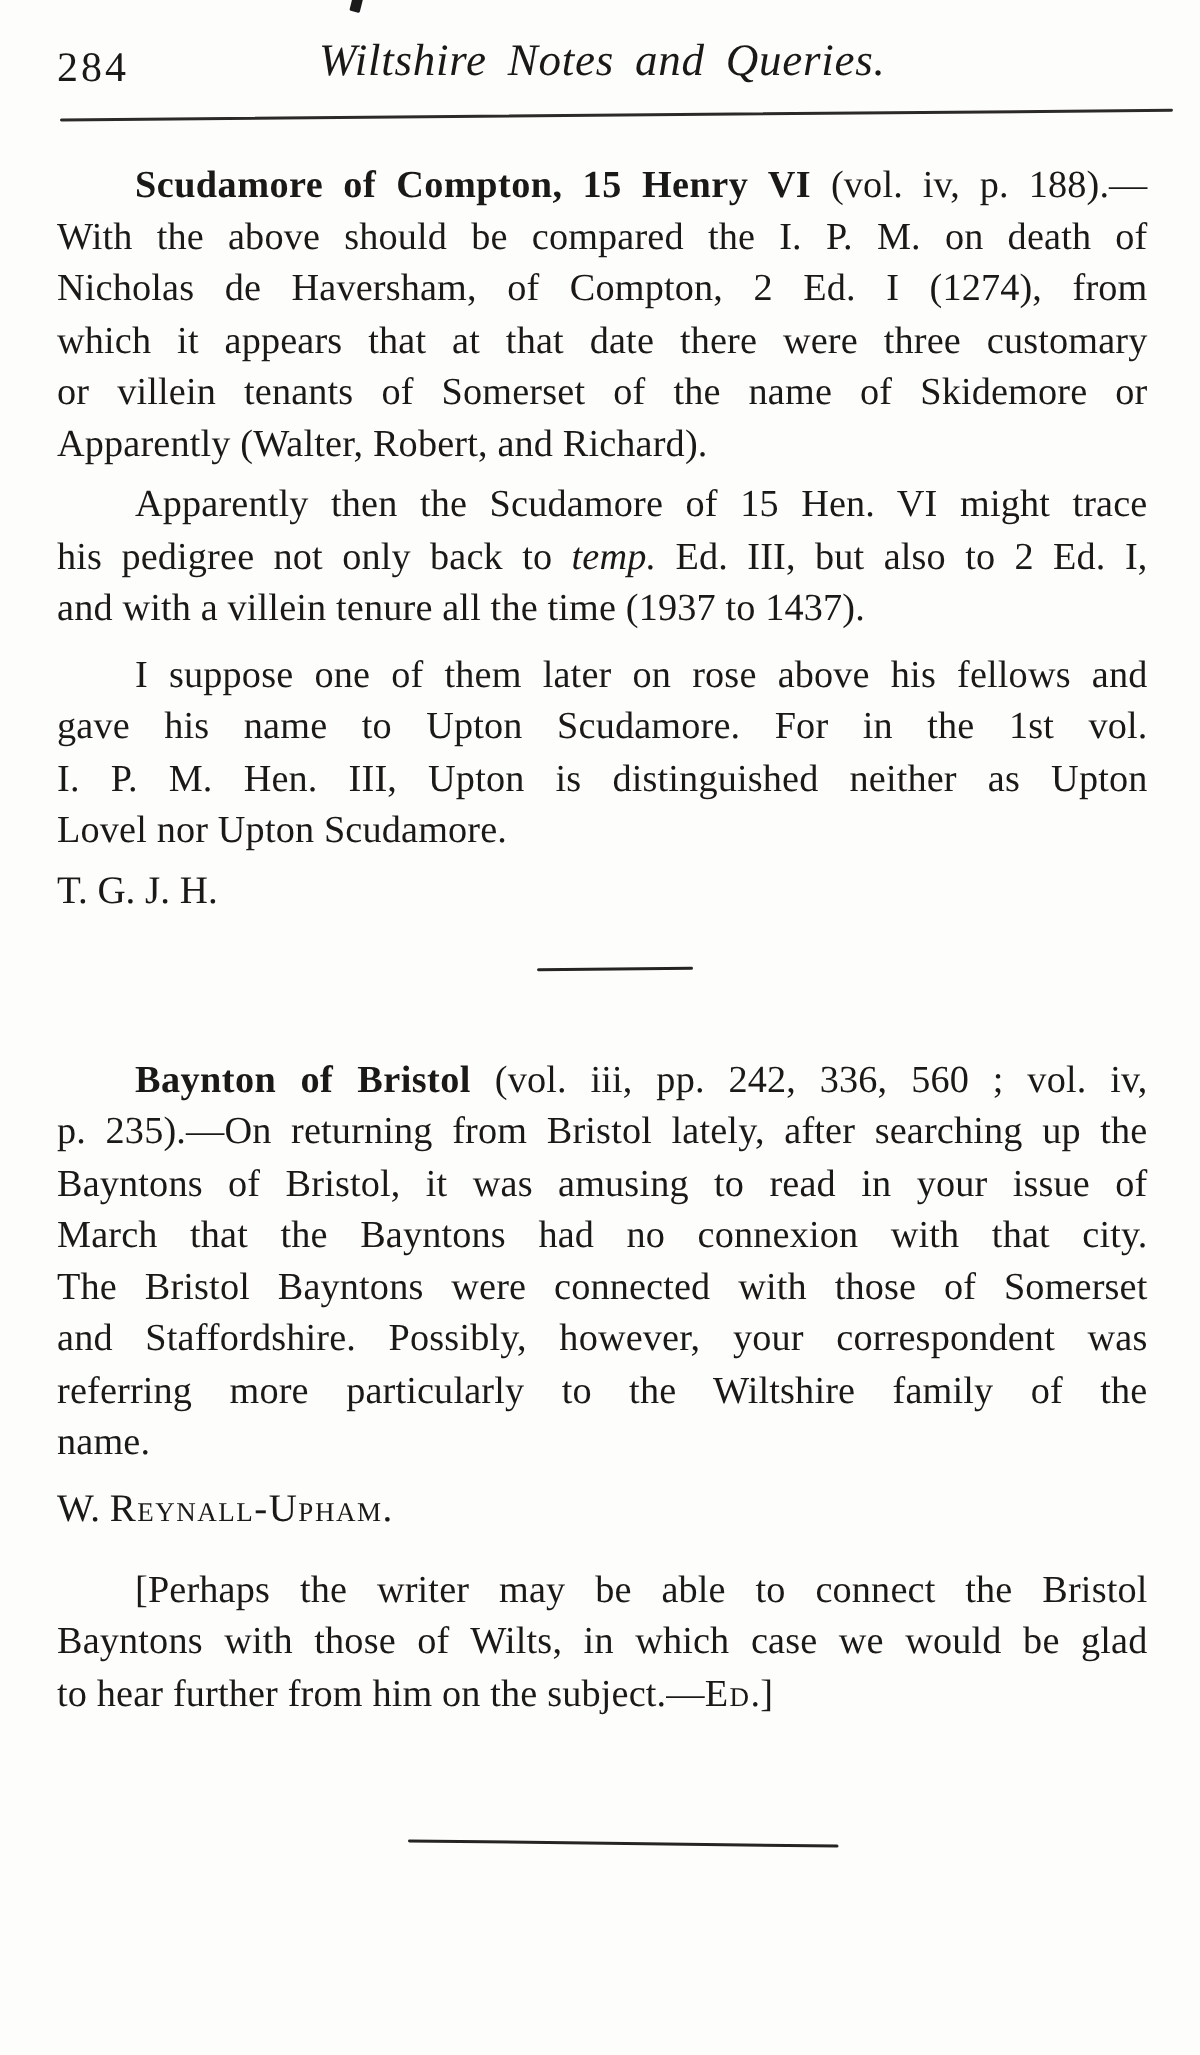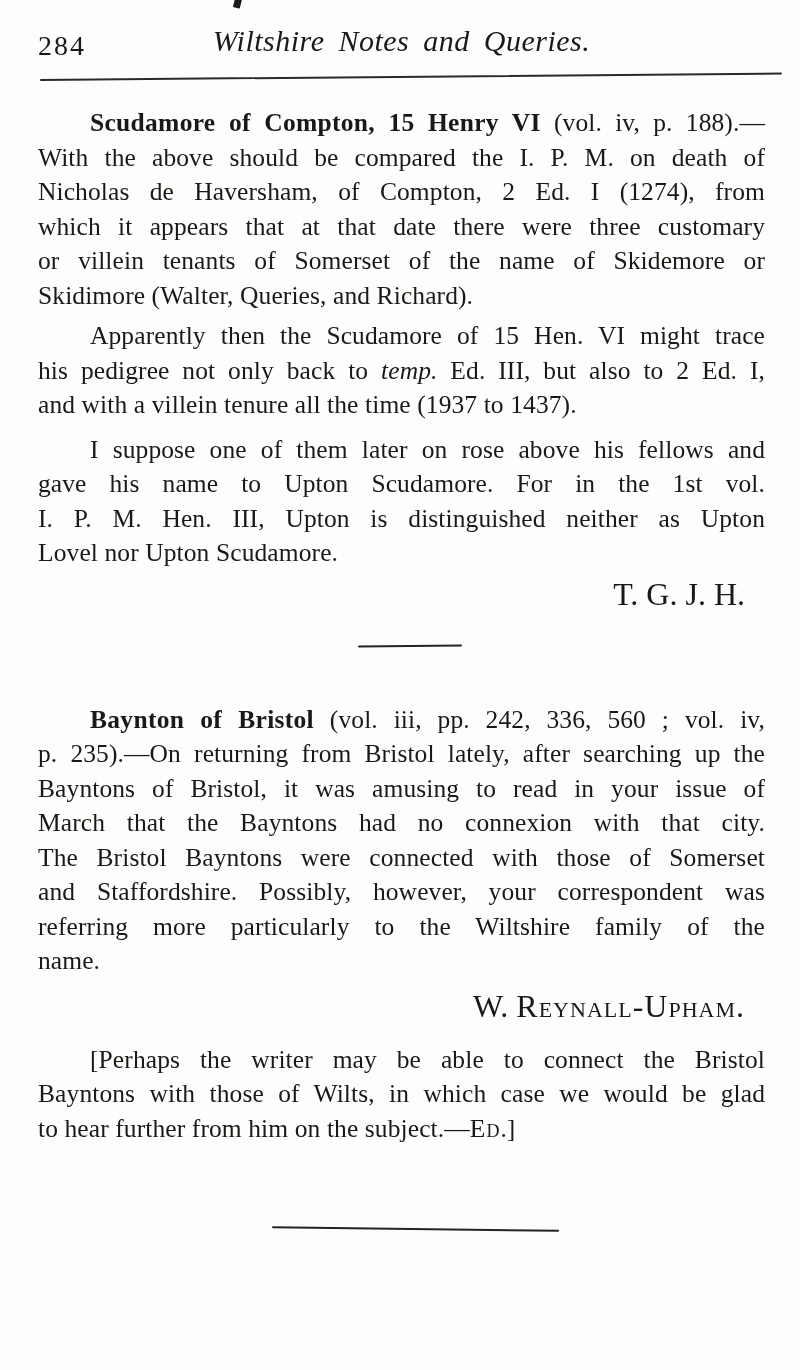--- a/index.html
+++ b/index.html
@@ -46,22 +46,22 @@
   }
   .line.last { text-align-last: left; }
   .line.indent { text-indent: 52px; }
   .seg-b { font-weight: bold; letter-spacing: 0.3px; }
   .seg-i { font-style: italic; }
   .seg-sc { font-variant: small-caps; letter-spacing: 1px; }
 
   .p-gap1 { margin-top: 6px; }
   .p-gap2 { margin-top: 10px; }
 
-  .sig { margin-top: 6px; text-align: right; padding-right: 20px;
-         font-size: 32px; line-height: 34px; }
+  .sig { margin-top: 6px; text-align: left; padding-right: 20px;
+         font-size: 26px; line-height: 34px; }
 
   .divider { height: 2px; background: #262422; border-radius: 1px; }
   .divider-1 { margin-top: 34px; margin-left: 320px; width: 104px; transform: rotate(-0.6deg); }
   .divider-2 { margin-top: 82px; margin-left: 234px; width: 287px; transform: rotate(0.7deg); }
 
   .para-a2 { margin-top: 56px; }
   .sig-2 { margin-top: 10px; }
   .note { margin-top: 20px; }
 </style>
 </head>
@@ -80,21 +80,21 @@
 
   <main class="text-col">
 
     <section>
       <div class="para">
           <div class="line indent"><span class="seg-b">Scudamore of Compton, 15 Henry VI</span><span> (vol. iv, p. 188).—</span></div>
           <div class="line"><span>With the above should be compared the I. P. M. on death of</span></div>
           <div class="line"><span>Nicholas de Haversham, of Compton, 2 Ed. I (1274), from</span></div>
           <div class="line"><span>which it appears that at that date there were three customary</span></div>
           <div class="line"><span>or villein tenants of Somerset of the name of Skidemore or</span></div>
-          <div class="line last"><span>Skidimore (Walter, Queries, and Richard).</span></div>
+          <div class="line last"><span>Apparently (Walter, Robert, and Richard).</span></div>
         </div>
       <div class="para p-gap1">
           <div class="line indent"><span>Apparently then the Scudamore of 15 Hen. VI might trace</span></div>
           <div class="line"><span>his pedigree not only back to </span><span class="seg-i">temp.</span><span> Ed. III, but also to 2 Ed. I,</span></div>
           <div class="line last"><span>and with a villein tenure all the time (1937 to 1437).</span></div>
         </div>
       <div class="para p-gap2">
           <div class="line indent"><span>I suppose one of them later on rose above his fellows and</span></div>
           <div class="line"><span>gave his name to Upton Scudamore.  For in the 1st vol.</span></div>
           <div class="line"><span>I. P. M. Hen. III, Upton is distinguished neither as Upton</span></div>

